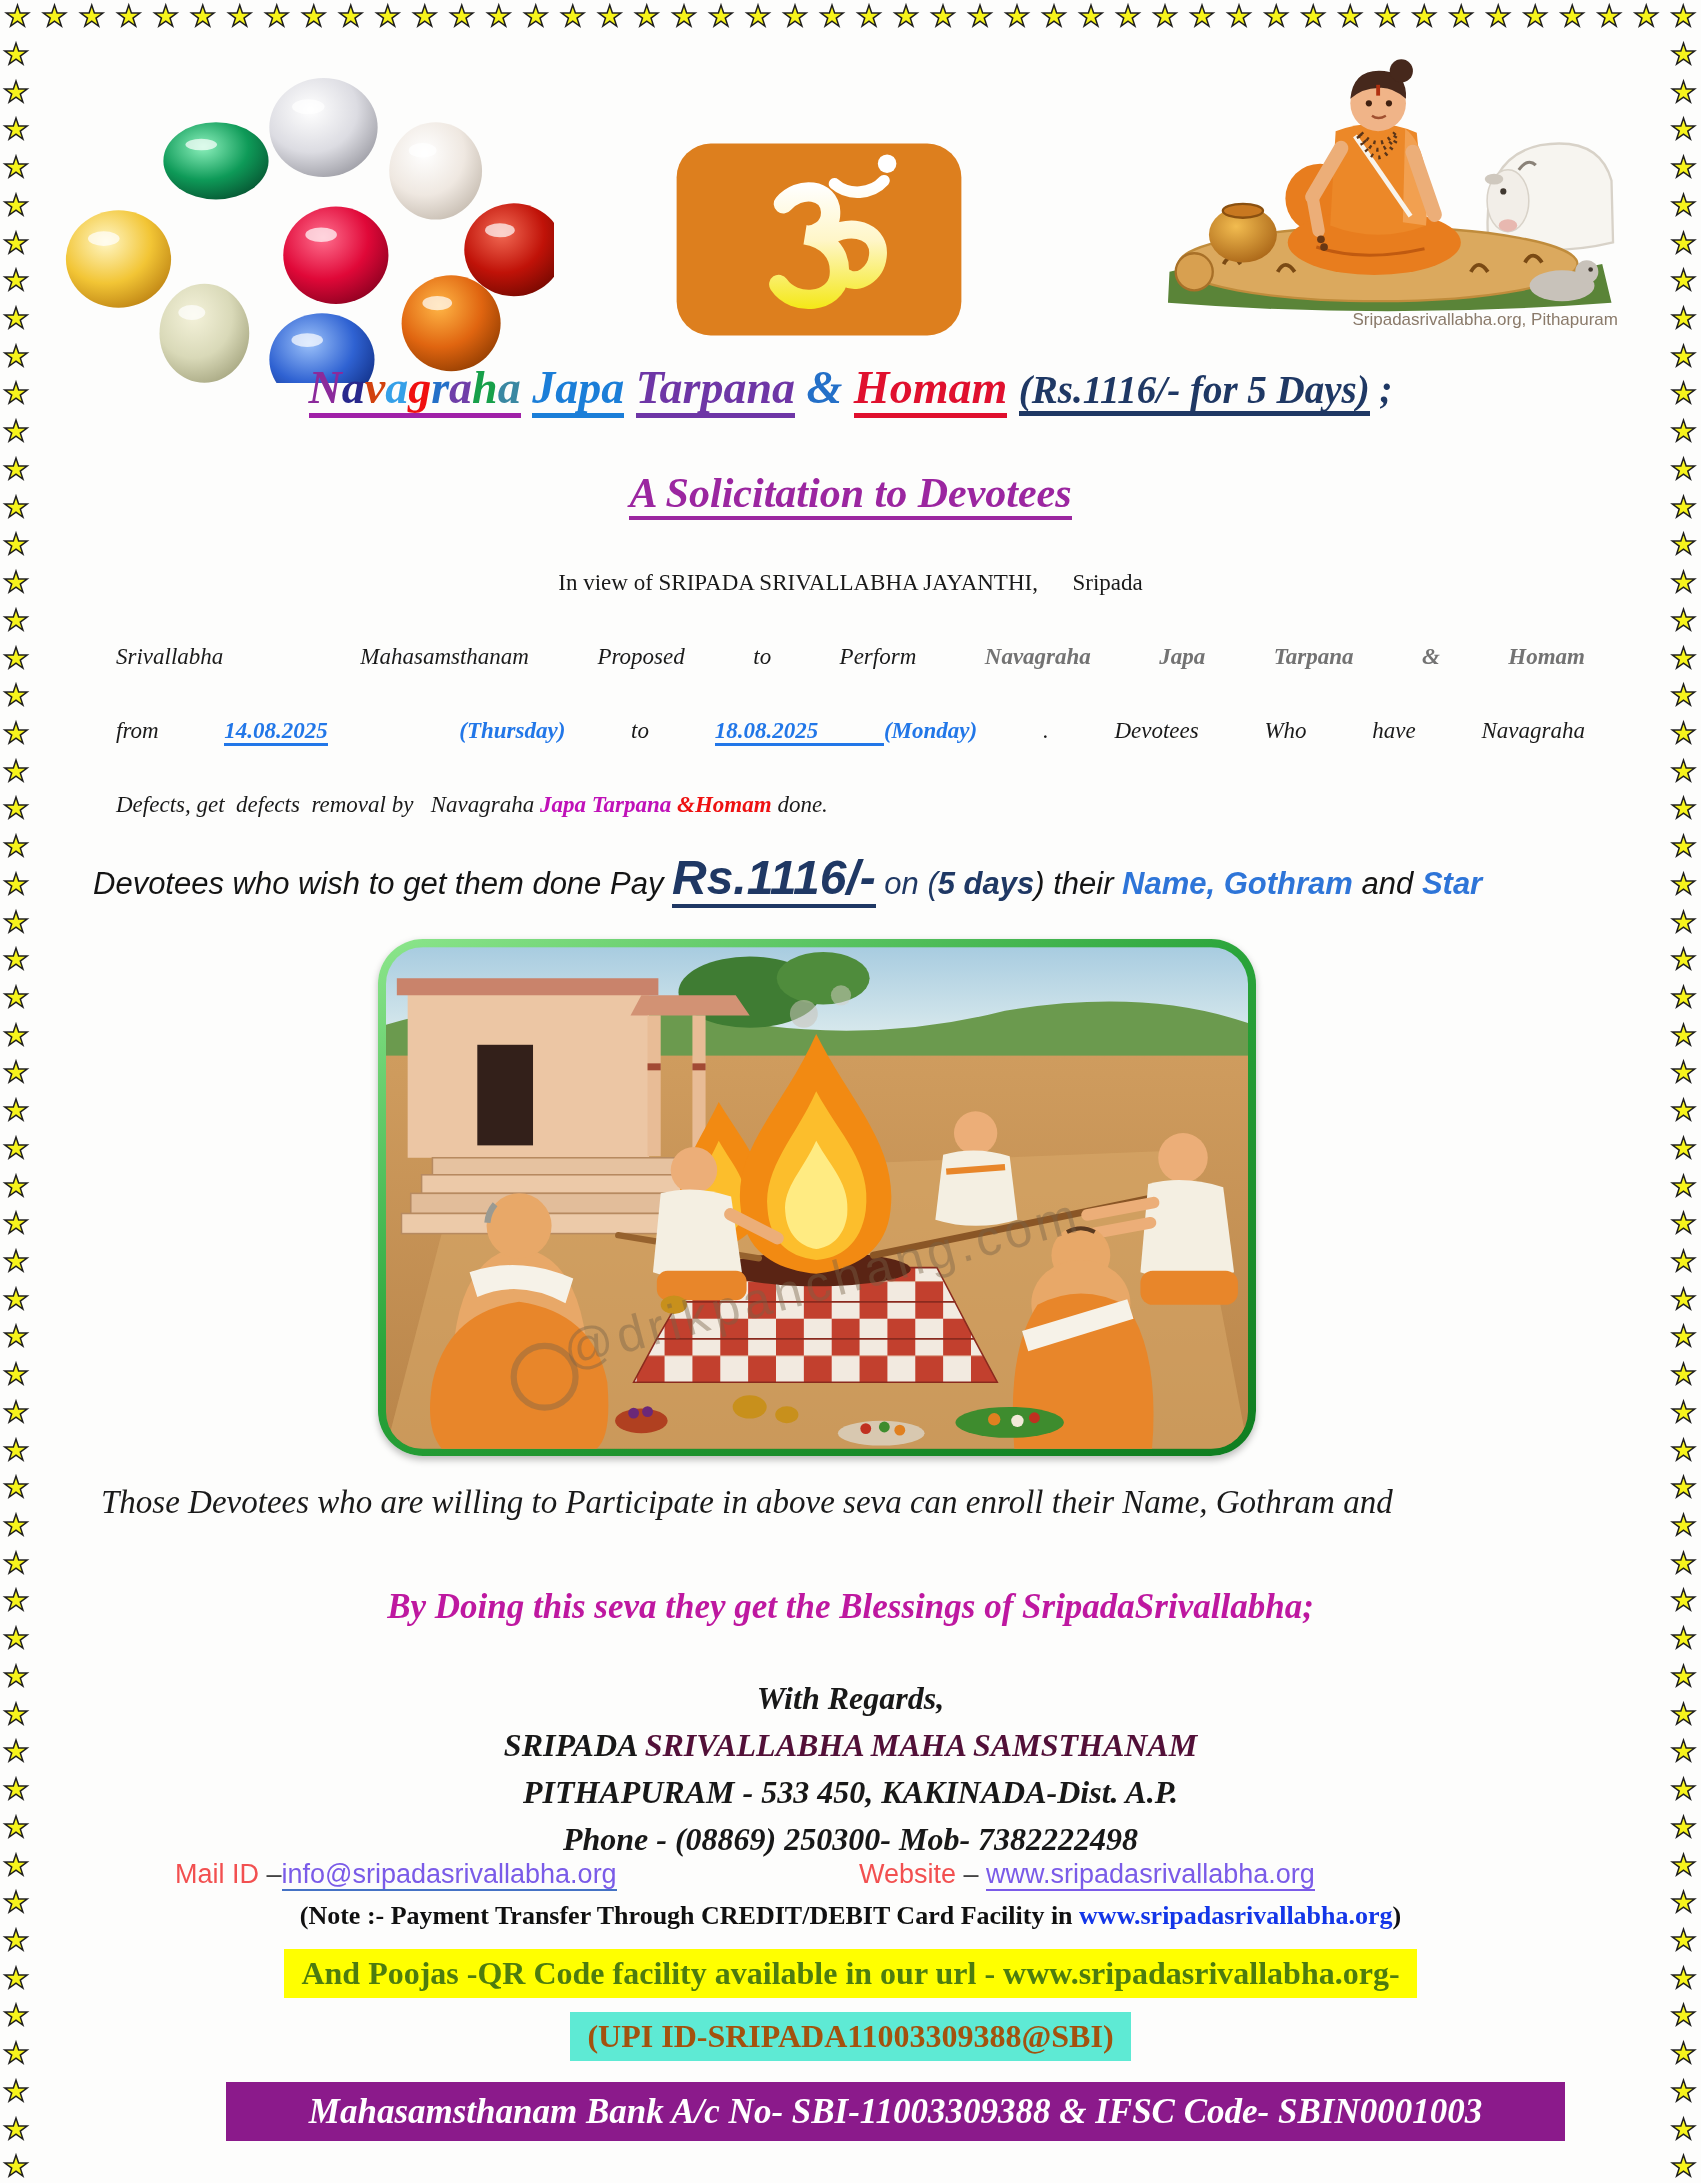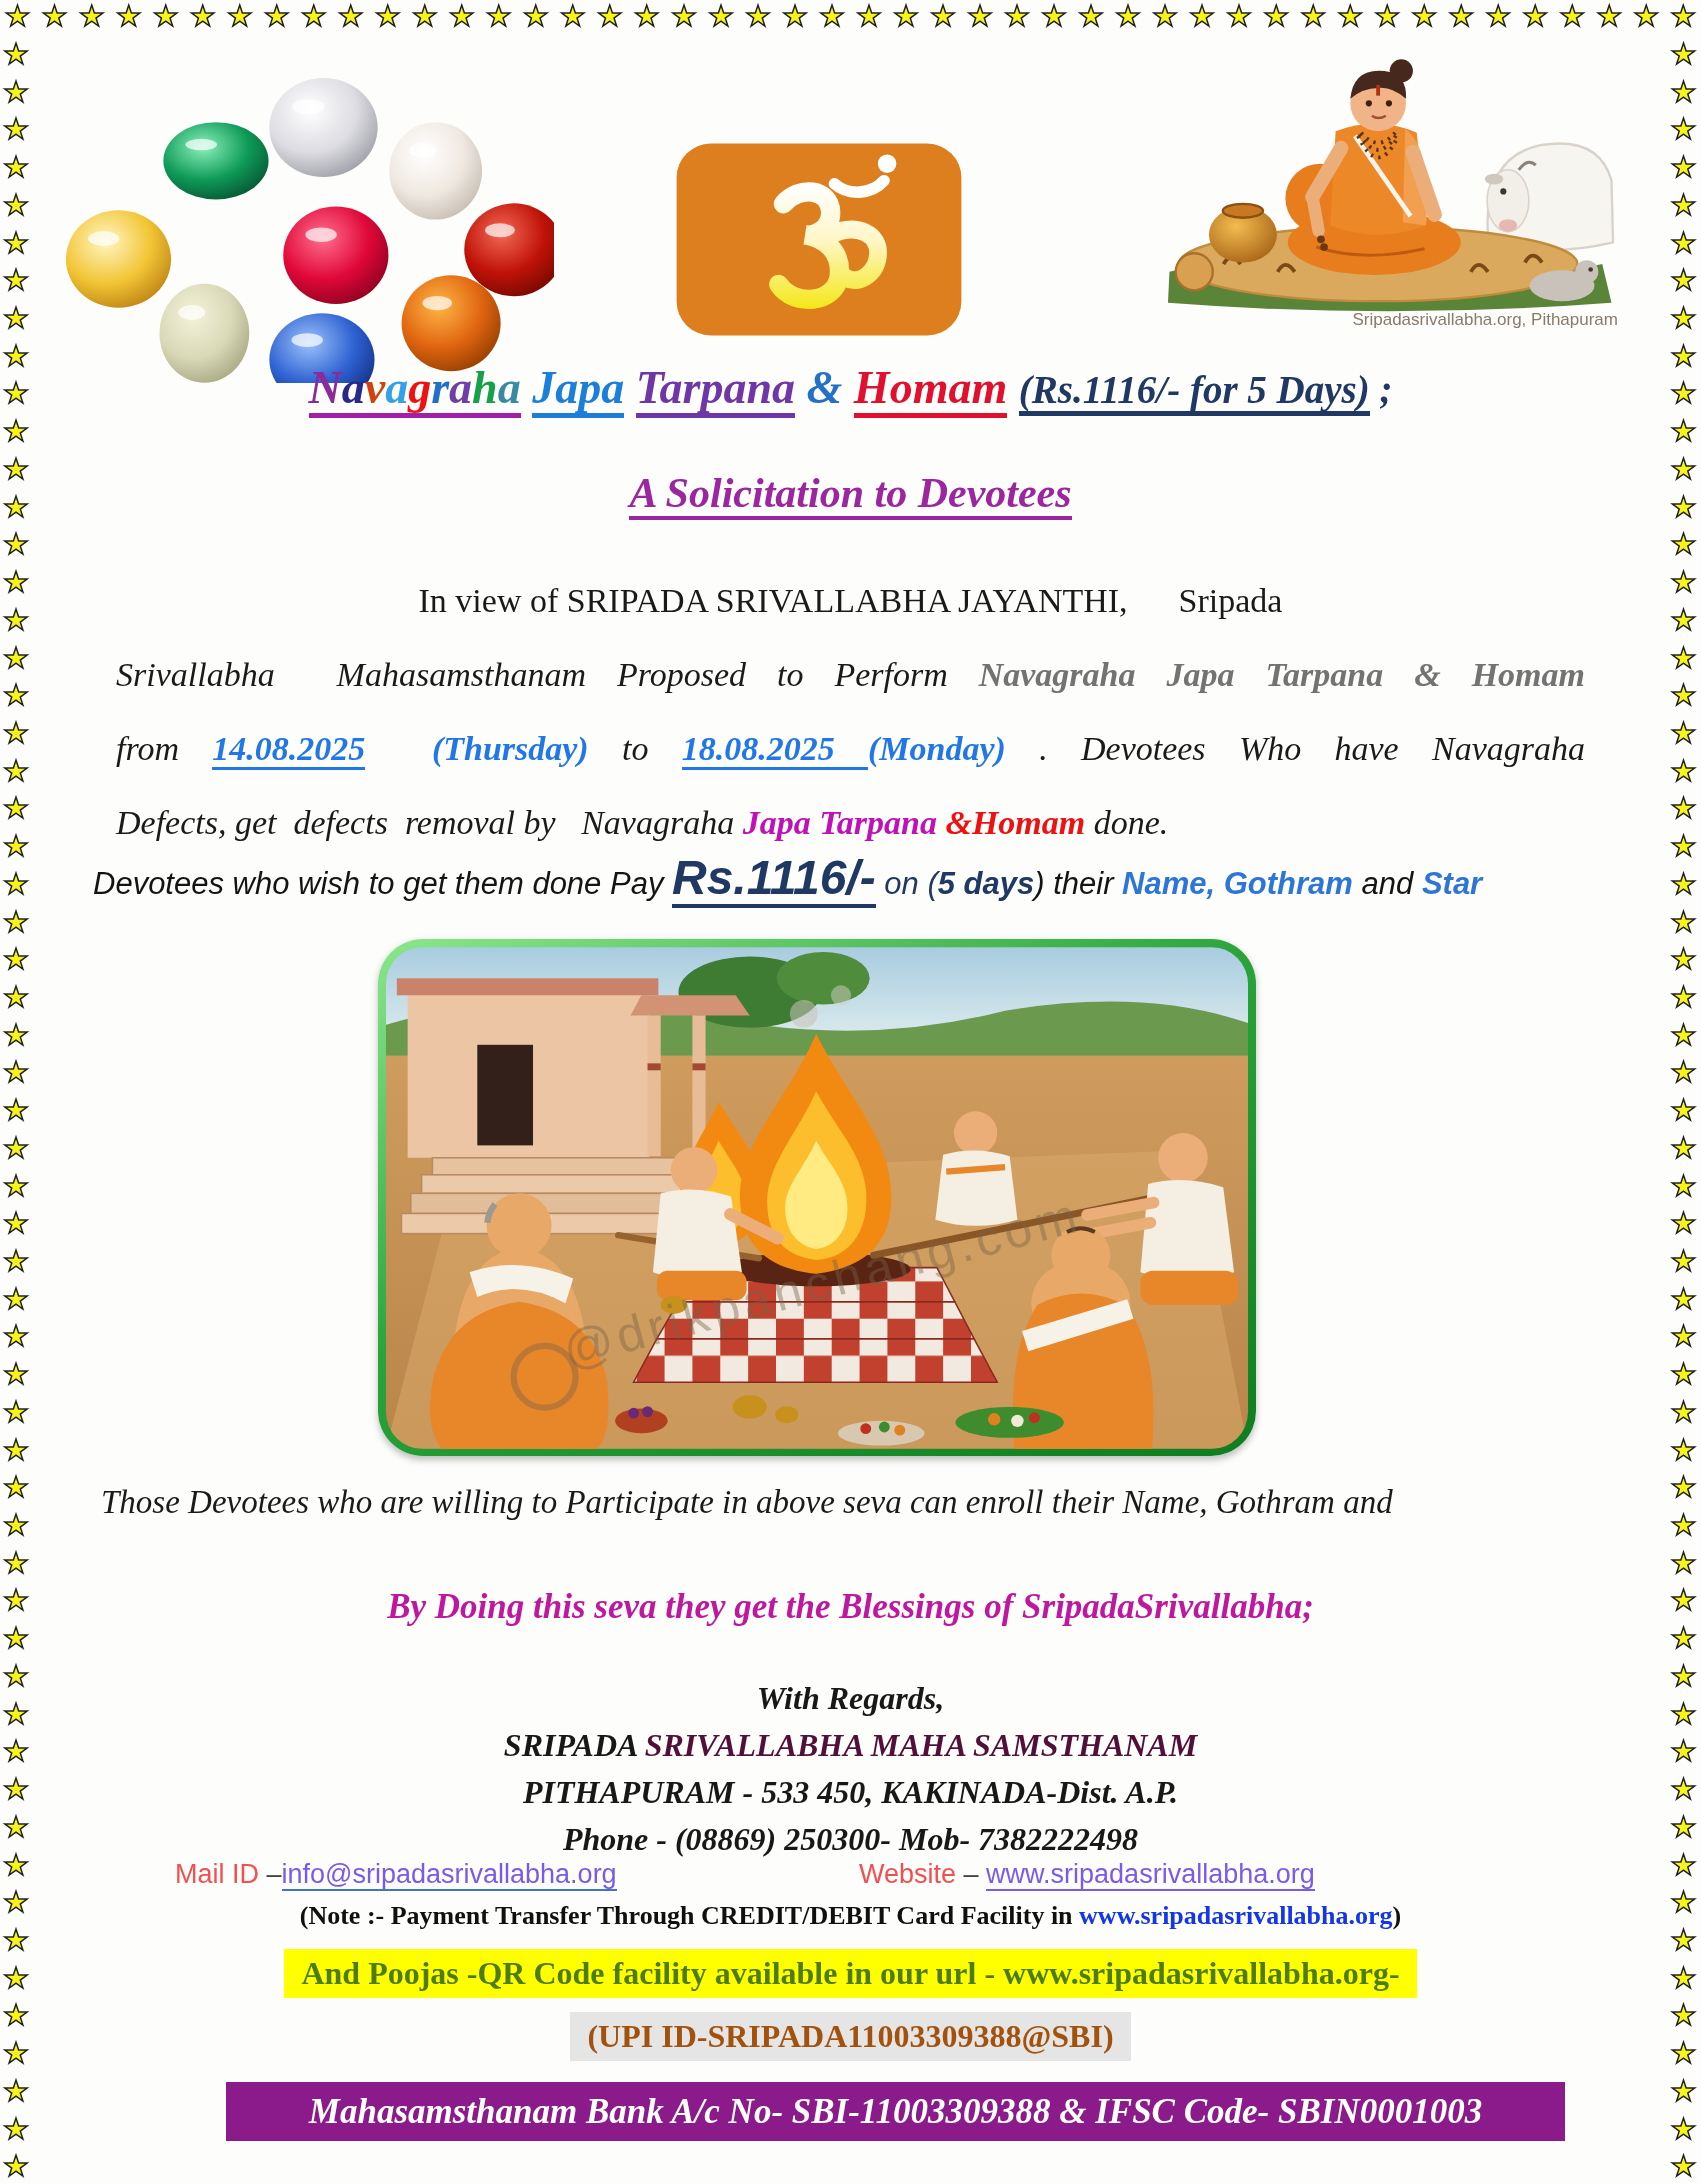--- a/index.html
+++ b/index.html
@@ -17,21 +17,21 @@
   .gems-svg{left:28px;top:32.5px;}
   .om-svg{left:675px;top:142px;}
   .deity-svg{left:1138px;top:40px;}
   .deity-caption{left:1254px;top:310px;width:364px;text-align:right;font-size:17px;color:#8a7a6a;
                  font-family:"Liberation Sans",sans-serif;}
   
   .title{top:361px;left:0;right:0;text-align:center;font-size:46px;font-weight:700;font-style:italic;
          white-space:nowrap;letter-spacing:0px;}
   .subtitle{top:469px;left:0;right:0;text-align:center;font-size:42px;}
   
-  .para1{left:116px;right:116px;top:564px;font-size:34px;line-height:74px;}
+  .para1{left:116px;right:116px;top:546px;font-size:23px;line-height:74px;}
   .line-center{text-align:center;}
   .line-just{text-align:justify;text-align-last:justify;}
   
   .pay{left:93px;top:850px;font-size:31px;white-space:nowrap;
        font-family:"Liberation Sans",sans-serif;}
   
   .homam-frame{left:378px;top:939px;width:878px;height:517px;border-radius:45px;box-sizing:border-box;
                background:linear-gradient(155deg,#8ce68c,#2aa43a 45%,#0f7d20);padding:7.7px;
                box-shadow:0 3.1px 7.7px rgba(0,0,0,0.25);}
   .homam-inner{width:862px;height:502px;border-radius:37px;overflow:hidden;display:block;}
@@ -504,19 +504,19 @@
 
   <div class="abs contact-mail"><span style="color: rgb(242, 80, 80); font-family: &quot;Liberation Sans&quot;, sans-serif;">Mail ID </span><span style="color: rgb(68, 68, 68); font-family: &quot;Liberation Sans&quot;, sans-serif;">–</span><span style="color: rgb(122, 91, 232); font-family: &quot;Liberation Sans&quot;, sans-serif; border-bottom: 2.3px solid rgb(68, 114, 196);">info@sripadasrivallabha.org</span></div>
   <div class="abs contact-web"><span style="color: rgb(242, 80, 80); font-family: &quot;Liberation Sans&quot;, sans-serif;">Website </span><span style="color: rgb(68, 68, 68); font-family: &quot;Liberation Sans&quot;, sans-serif;">– </span><span style="color: rgb(122, 91, 232); font-family: &quot;Liberation Sans&quot;, sans-serif; border-bottom: 2.3px solid rgb(122, 91, 232);">www.sripadasrivallabha.org</span></div>
 
   <div class="abs note"><span style="color: rgb(16, 16, 16); font-weight: 700;">(Note :- Payment Transfer Through CREDIT/DEBIT Card Facility in </span><span style="color: rgb(19, 54, 232); font-weight: 700;">www.sripadasrivallabha.org</span><span style="color: rgb(16, 16, 16); font-weight: 700;">)</span></div>
 
   <div class="abs qr1">
     <span class="hl" id="hl1" style="background: rgb(255, 255, 0);"><span style="color: #4d7c0f; font-weight: 700;">And Poojas -QR Code facility available in our url - www.sripadasrivallabha.org-</span></span>
   </div>
   <div class="abs qr2">
-    <span class="hl" id="hl2" style="background: #e5e5e5;"><span style="color: rgb(163, 82, 14); font-weight: 700;">(UPI ID-SRIPADA11003309388@SBI)</span></span>
+    <span class="hl" id="hl2" style="background: #5eead4;"><span style="color: rgb(163, 82, 14); font-weight: 700;">(UPI ID-SRIPADA11003309388@SBI)</span></span>
   </div>
 
   <div class="abs banner" id="bank-banner" style="background: rgb(139, 26, 139);"><span style="color: rgb(255, 255, 255); font-weight: 700; font-style: italic; text-align: center;">Mahasamsthanam Bank A/c No- SBI-11003309388 &amp; IFSC Code- SBIN0001003</span></div>
 
 </div>
 
 
 </body></html>

